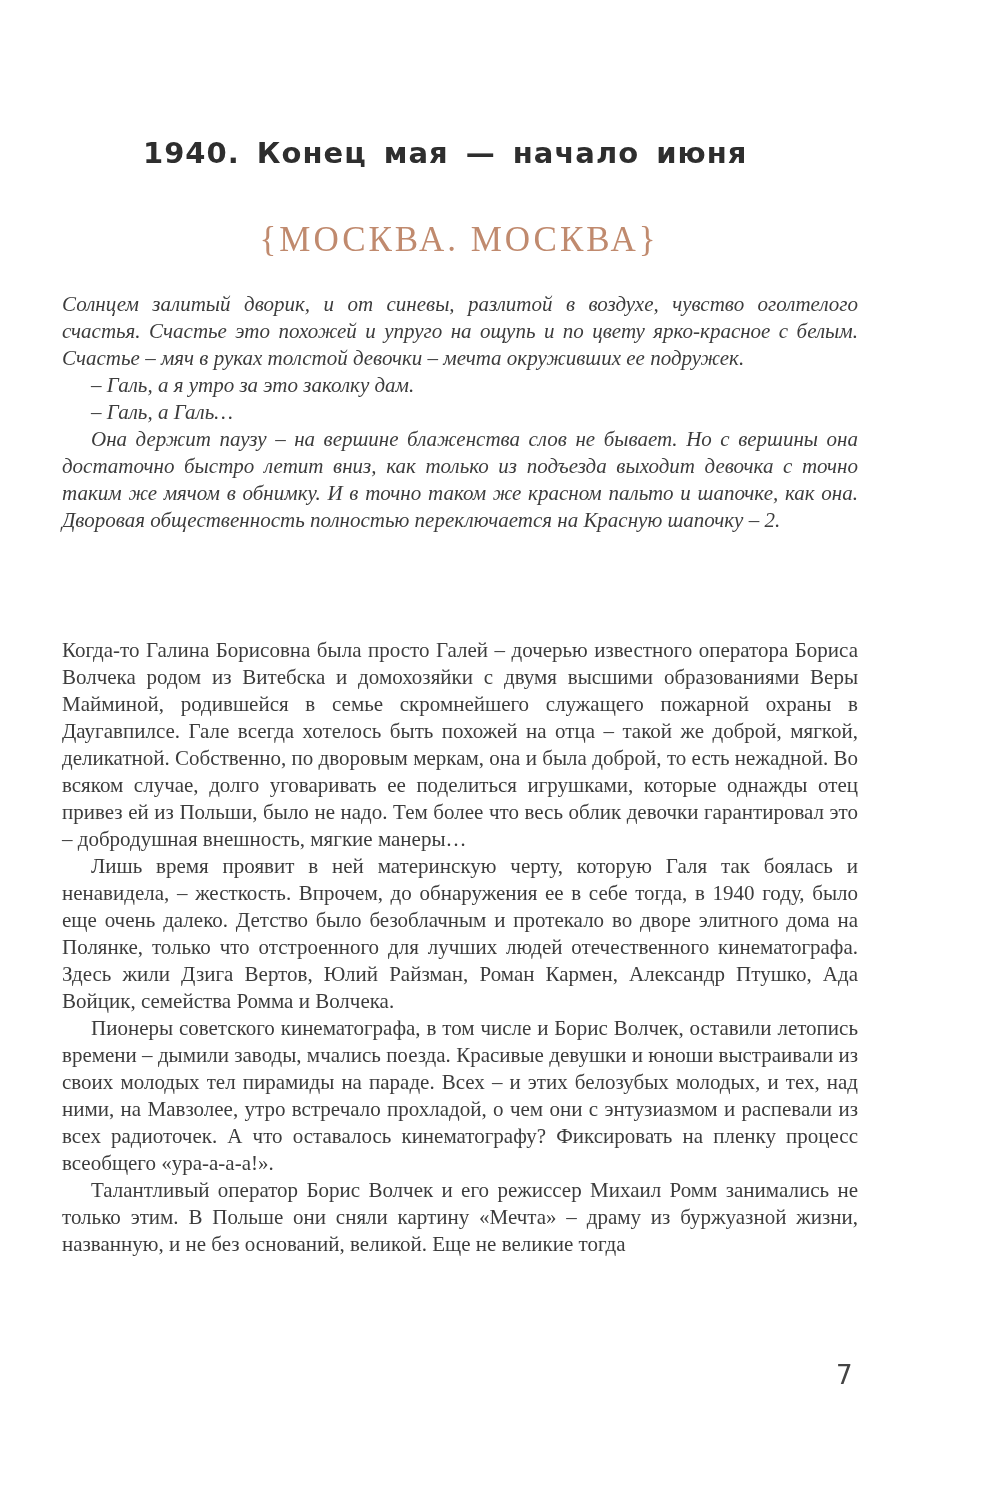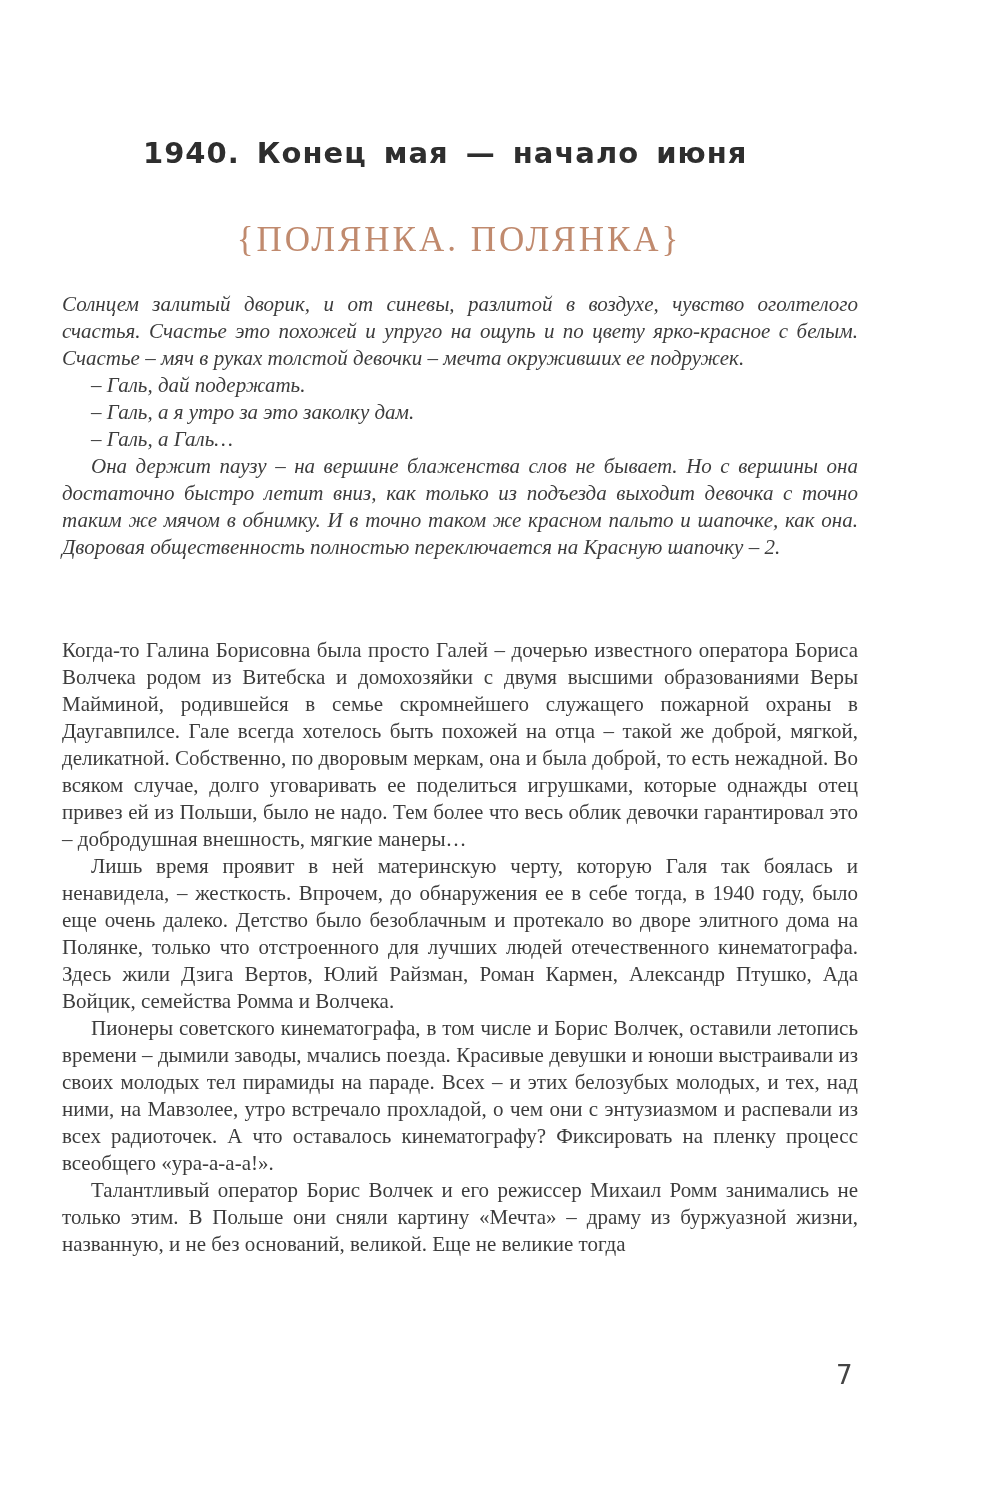--- a/index.html
+++ b/index.html
@@ -84,25 +84,24 @@
       color: #444444;
     }
   </style>
 </head>
 <body>
 
 <div class="page">
 
   <h1 class="chapter-title">1940. Конец мая — начало июня</h1>
 
-  <h2 class="chapter-subtitle">{ПОЛЯНКА. ПОЛЯНКА}</h2>
+  <h2 class="chapter-subtitle">{МОСКВА. МОСКВА}</h2>
 
   <div class="text-block epigraph">
     <p class="noindent">Солнцем залитый дворик, и от синевы, разлитой в воздухе, чувство оголтелого счастья. Счастье это похожей и упруго на ощупь и по цвету ярко-красное с белым. Счастье – мяч в руках толстой девочки – мечта окруживших ее подружек.</p>
-    <p class="indent">– Галь, дай подержать.</p>
     <p class="indent">– Галь, а я утро за это заколку дам.</p>
     <p class="indent">– Галь, а Галь…</p>
     <p class="indent">Она держит паузу – на вершине блаженства слов не бывает. Но с вершины она достаточно быстро летит вниз, как только из подъезда выходит девочка с точно таким же мячом в обнимку. И в точно таком же красном пальто и шапочке, как она. Дворовая общественность полностью переключается на Красную шапочку – 2.</p>
   </div>
 
   <div class="text-block main-text">
     <p class="noindent">Когда-то Галина Борисовна была просто Галей – дочерью известного оператора Бориса Волчека родом из Витебска и домохозяйки с двумя высшими образованиями Веры Майминой, родившейся в семье скромнейшего служащего пожарной охраны в Даугавпилсе. Гале всегда хотелось быть похожей на отца – такой же доброй, мягкой, деликатной. Собственно, по дворовым меркам, она и была доброй, то есть нежадной. Во всяком случае, долго уговаривать ее поделиться игрушками, которые однажды отец привез ей из Польши, было не надо. Тем более что весь облик девочки гарантировал это – добродушная внешность, мягкие манеры…</p>
     <p class="indent">Лишь время проявит в ней материнскую черту, которую Галя так боялась и ненавидела, – жесткость. Впрочем, до обнаружения ее в себе тогда, в 1940 году, было еще очень далеко. Детство было безоблачным и протекало во дворе элитного дома на Полянке, только что отстроенного для лучших людей отечественного кинематографа. Здесь жили Дзига Вертов, Юлий Райзман, Роман Кармен, Александр Птушко, Ада Войцик, семейства Ромма и Волчека.</p>
     <p class="indent">Пионеры советского кинематографа, в том числе и Борис Волчек, оставили летопись времени – дымили заводы, мчались поезда. Красивые девушки и юноши выстраивали из своих молодых тел пирамиды на параде. Всех – и этих белозубых молодых, и тех, над ними, на Мавзолее, утро встречало прохладой, о чем они с энтузиазмом и распевали из всех радиоточек. А что оставалось кинематографу? Фиксировать на пленку процесс всеобщего «ура-а-а-а!».</p>
     <p class="indent">Талантливый оператор Борис Волчек и его режиссер Михаил Ромм занимались не только этим. В Польше они сняли картину «Мечта» – драму из буржуазной жизни, названную, и не без оснований, великой. Еще не великие тогда</p>

